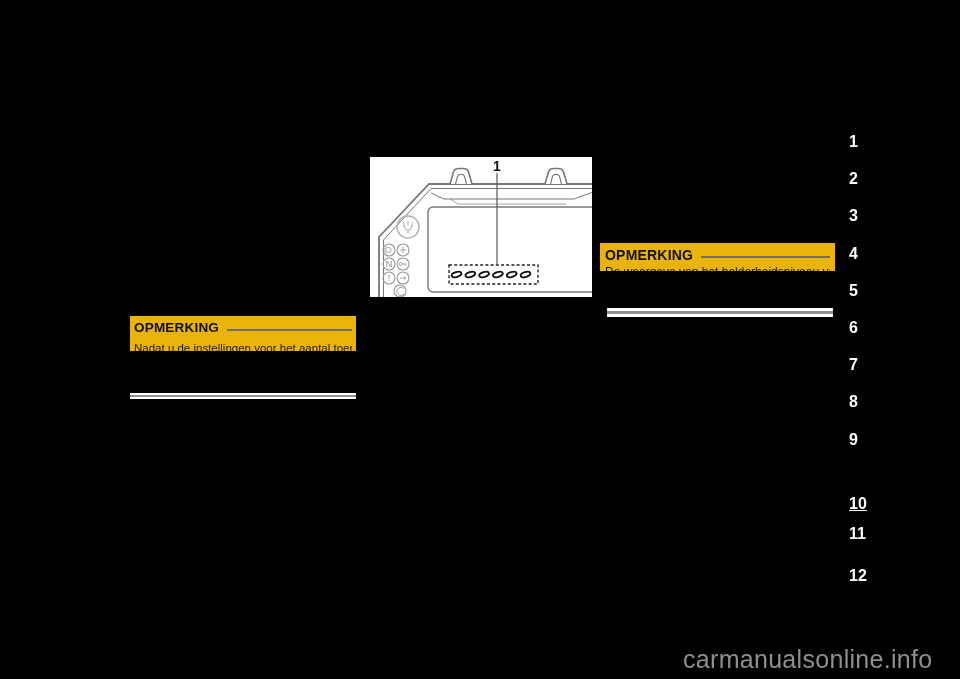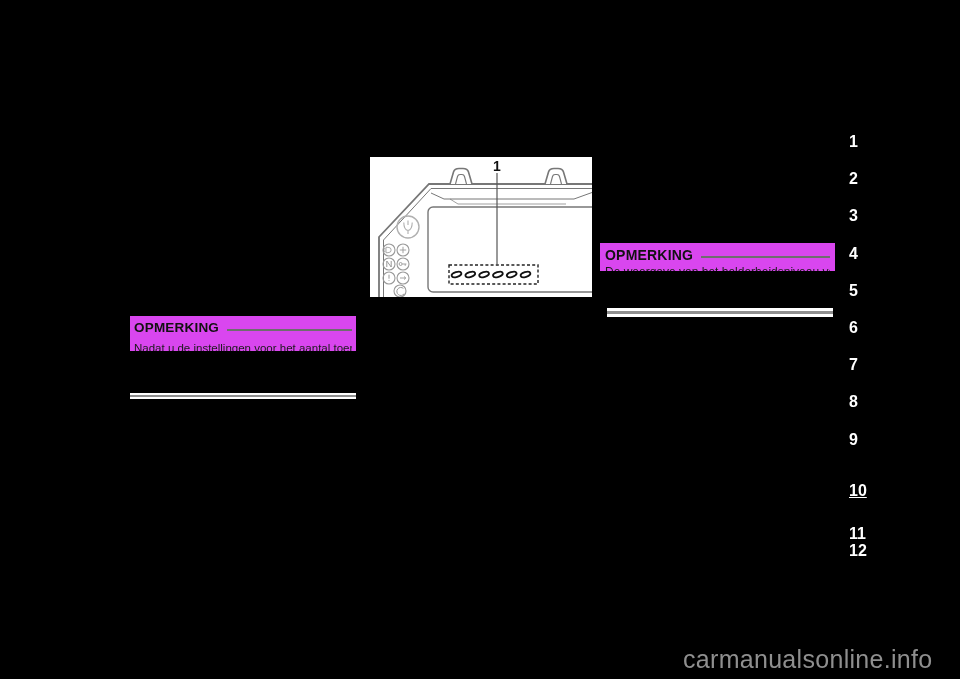--- a/index.html
+++ b/index.html
@@ -1,21 +1,21 @@
 <!DOCTYPE html>
 <html><head>
 <meta charset="utf-8">
 <style>
   html,body{margin:0;padding:0;background:#000;}
   body{width:960px;height:679px;position:relative;overflow:hidden;
        font-family:"Liberation Sans",sans-serif;}
   .abs{position:absolute;}
 
   
-  .note{background:#d946ef;overflow:hidden;box-sizing:border-box;}
+  .note{background:#eab308;overflow:hidden;box-sizing:border-box;}
   .note-head{display:flex;align-items:flex-start;}
   .note-title{font-weight:bold;color:#111;white-space:nowrap;letter-spacing:.2px;}
   .note-rule{flex:1;height:2px;background:#6e6e6e;margin-left:8px;}
   .note-body{color:#1a1a1a;white-space:nowrap;overflow:hidden;}
 
   #note-left{left:130px;top:316px;width:226px;height:35px;padding:4px 4px 0 4px;}
   #note-left .note-title{font-size:13.5px;}
   #note-left .note-rule{margin-top:9px;}
   #note-left .note-body{font-size:11.5px;margin-top:7px;}
 
@@ -152,18 +152,18 @@
 <div id="tabs">
     <span class="tab" style="top: 134px;">1</span>
     <span class="tab" style="top: 171px;">2</span>
     <span class="tab" style="top: 208px;">3</span>
     <span class="tab" style="top: 246px;">4</span>
     <span class="tab" style="top: 283px;">5</span>
     <span class="tab" style="top: 320px;">6</span>
     <span class="tab" style="top: 357px;">7</span>
     <span class="tab" style="top: 394px;">8</span>
     <span class="tab" style="top: 432px;">9</span>
-    <span class="tab" style="top: 483px; text-decoration: underline;">10</span>
+    <span class="tab" style="top: 496px; text-decoration: underline;">10</span>
     <span class="tab" style="top: 526px;">11</span>
-    <span class="tab" style="top: 543px;">12</span>
+    <span class="tab" style="top: 568px;">12</span>
   </div>
 
 <div id="watermark" class="abs">carmanualsonline.info</div>
 
 </body></html>

